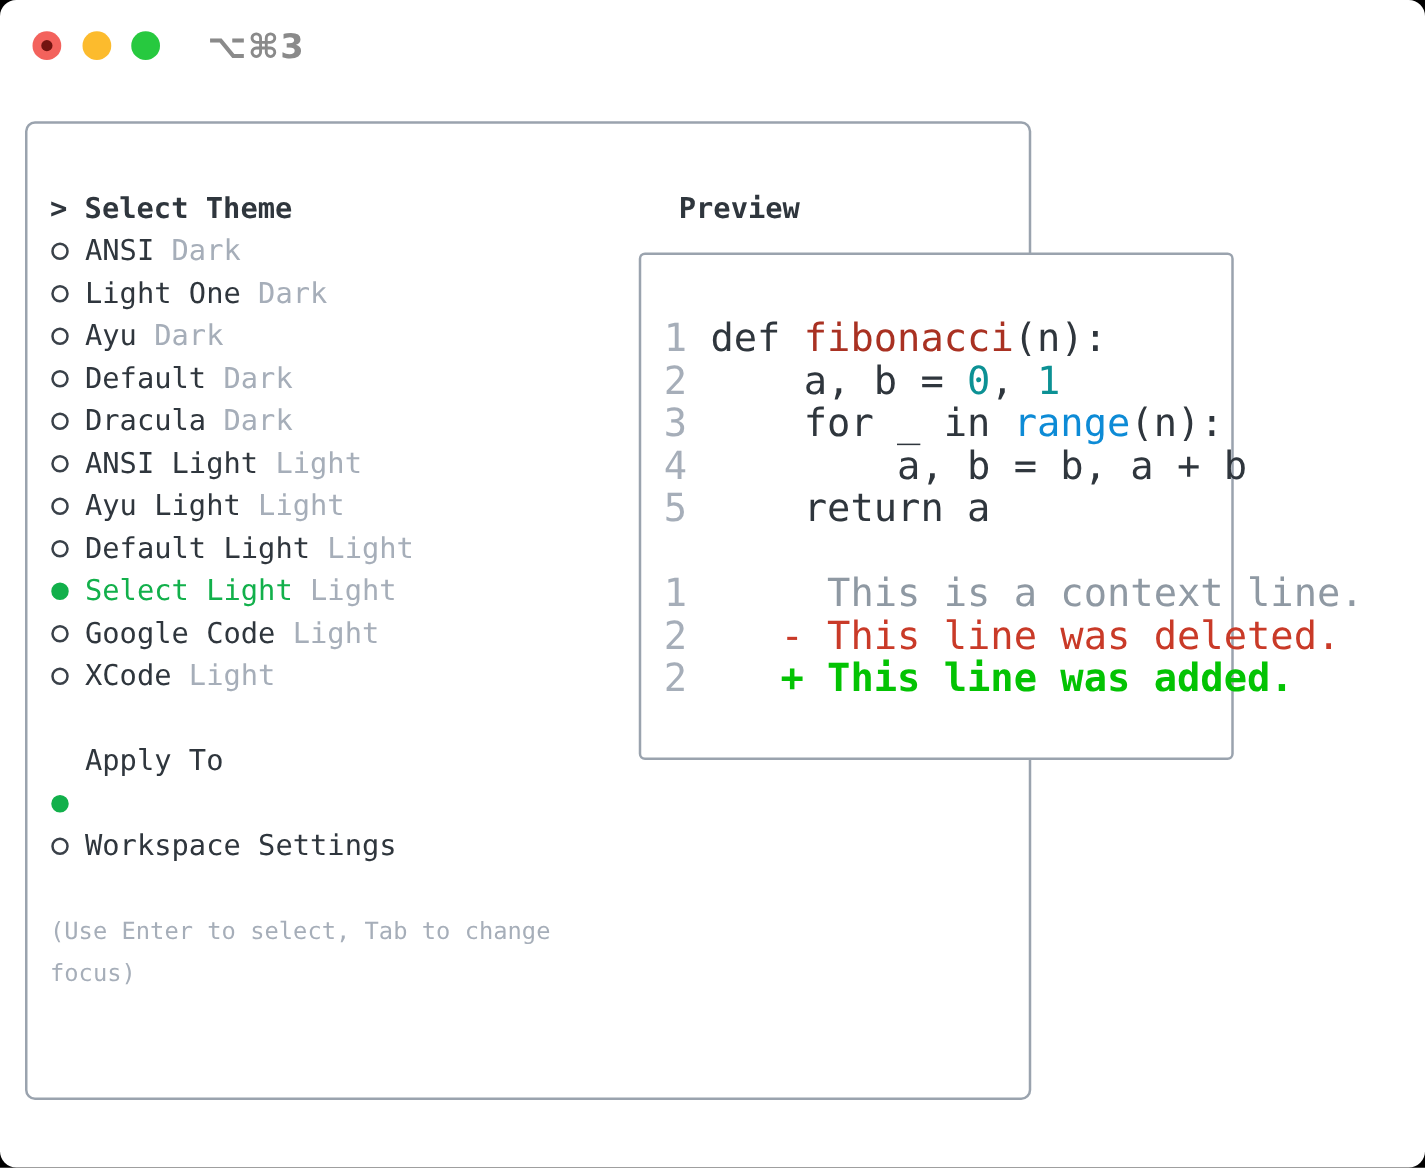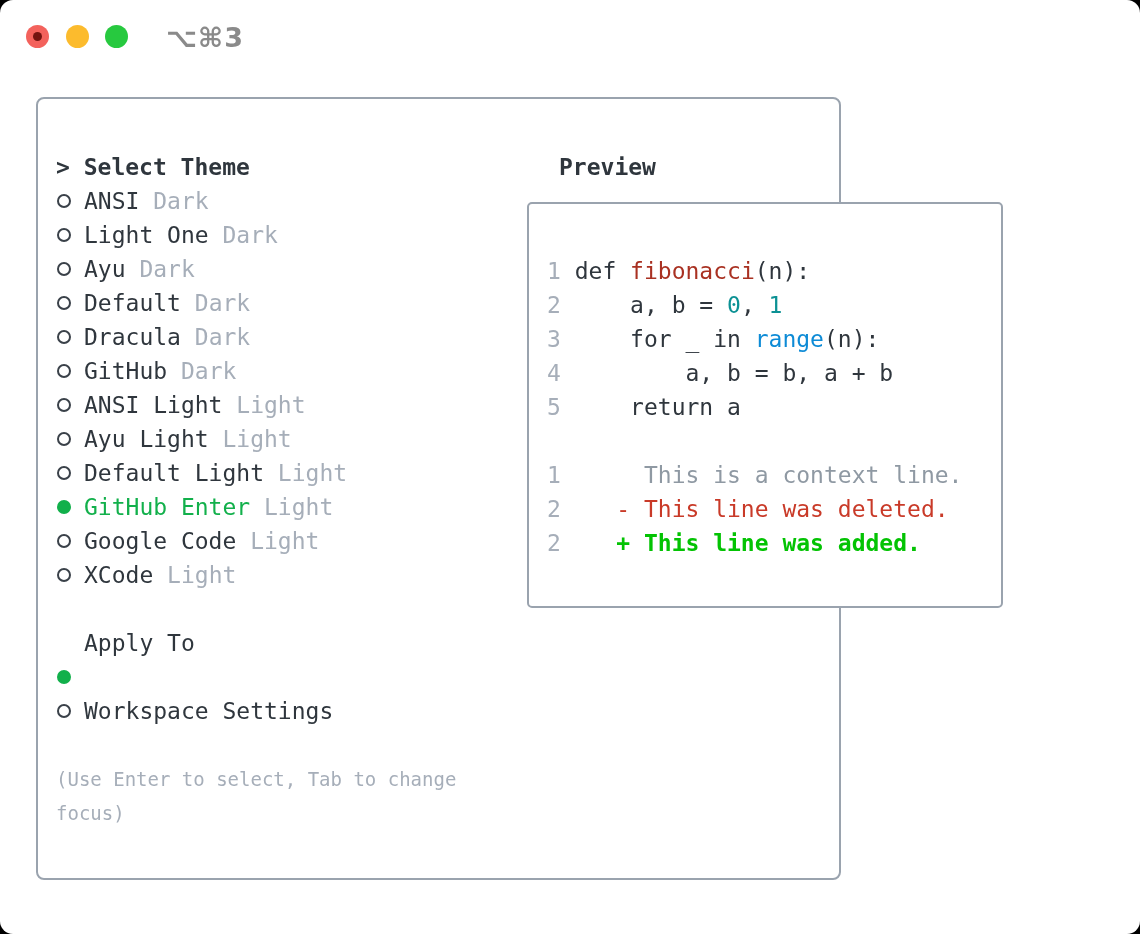--- a/index.html
+++ b/index.html
@@ -27,21 +27,21 @@
   .tl-close{left:26px;background:#f3625c;}
   .tl-close::after{content:"";position:absolute;left:7px;top:7px;width:9px;height:9px;border-radius:50%;background:#731410;}
   .tl-min{left:66px;background:#fcbb2d;}
   .tl-zoom{left:105px;background:#27c93f;}
   .shortcut{
     position:absolute;left:166px;top:22px;font-family:"DejaVu Sans","Liberation Sans",sans-serif;
     font-size:27px;font-weight:600;color:#8a8a8a;letter-spacing:1px;
   }
   
   .panel{
-    position:absolute;left:36px;top:97px;width:805px;height:783px;
+    position:absolute;left:20px;top:97px;width:805px;height:783px;
     border:2px solid var(--border);border-radius:8px;background:#fff;
   }
   .col-left{position:absolute;left:18px;top:51px;width:430px;font-size:23px;}
   .row{position:relative;height:34px;line-height:34px;white-space:pre;padding-left:28px;}
   .row.header{padding-left:0;font-weight:bold;}
   .radio{
     position:absolute;left:1px;top:10px;width:14px;height:14px;border-radius:50%;
     border:2px solid #3a4149;background:transparent;
   }
   .row.selected .radio{background:var(--green);border-color:var(--green);}
@@ -49,21 +49,21 @@
   .variant{color:var(--muted);}
   .spacer{height:34px;}
   .hint{
     margin-top:0;width:424px;color:var(--muted);font-size:19px;line-height:34px;white-space:pre-wrap;
   }
   
   .preview-header{position:absolute;left:480px;top:51px;height:34px;line-height:34px;font-size:23px;font-weight:bold;margin-left:41px;}
   .preview-box{
     position:absolute;left:489px;top:103px;width:476px;height:406px;
     border:2px solid var(--border);border-radius:5px;background:#fff;
-    padding:50px 0 0 18px;font-size:23px;
+    padding:50px 0 0 18px;font-size:31px;
   }
   .line{height:34px;line-height:34px;white-space:pre;}
   .ln{color:var(--muted);}
   .pl{color:var(--text);}
   .fn{color:var(--fn);}
   .nm{color:var(--num);}
   .bi{color:var(--bi);}
   .ctx{color:var(--ctx);}
   .del{color:var(--del);}
   .add{color:var(--add);font-weight:bold;}
@@ -83,25 +83,24 @@
   <div class="panel">
 
     <div class="col-left">
       <div class="row header">&gt; Select Theme</div>
       <div id="theme-list">
           <div class="row"><span class="radio"></span><span class="label">ANSI</span><span class="variant"> Dark</span></div>
           <div class="row"><span class="radio"></span><span class="label">Light One</span><span class="variant"> Dark</span></div>
           <div class="row"><span class="radio"></span><span class="label">Ayu</span><span class="variant"> Dark</span></div>
           <div class="row"><span class="radio"></span><span class="label">Default</span><span class="variant"> Dark</span></div>
           <div class="row"><span class="radio"></span><span class="label">Dracula</span><span class="variant"> Dark</span></div>
-          <div class="row"><span class="radio"></span><span class="label">GitHub</span><span class="variant"> Dark</span></div>
           <div class="row"><span class="radio"></span><span class="label">ANSI Light</span><span class="variant"> Light</span></div>
           <div class="row"><span class="radio"></span><span class="label">Ayu Light</span><span class="variant"> Light</span></div>
           <div class="row"><span class="radio"></span><span class="label">Default Light</span><span class="variant"> Light</span></div>
-          <div class="row selected"><span class="radio"></span><span class="label">GitHub Enter</span><span class="variant"> Light</span></div>
+          <div class="row selected"><span class="radio"></span><span class="label">Select Light</span><span class="variant"> Light</span></div>
           <div class="row"><span class="radio"></span><span class="label">Google Code</span><span class="variant"> Light</span></div>
           <div class="row"><span class="radio"></span><span class="label">XCode</span><span class="variant"> Light</span></div>
         </div>
       <div class="spacer"></div>
       <div class="row" style="padding-left:28px">Apply To</div>
       <div id="apply-list">
           <div class="row selected"><span class="radio"></span></div>
           <div class="row"><span class="radio"></span><span class="label">Workspace Settings</span></div>
         </div>
       <div class="spacer"></div>

